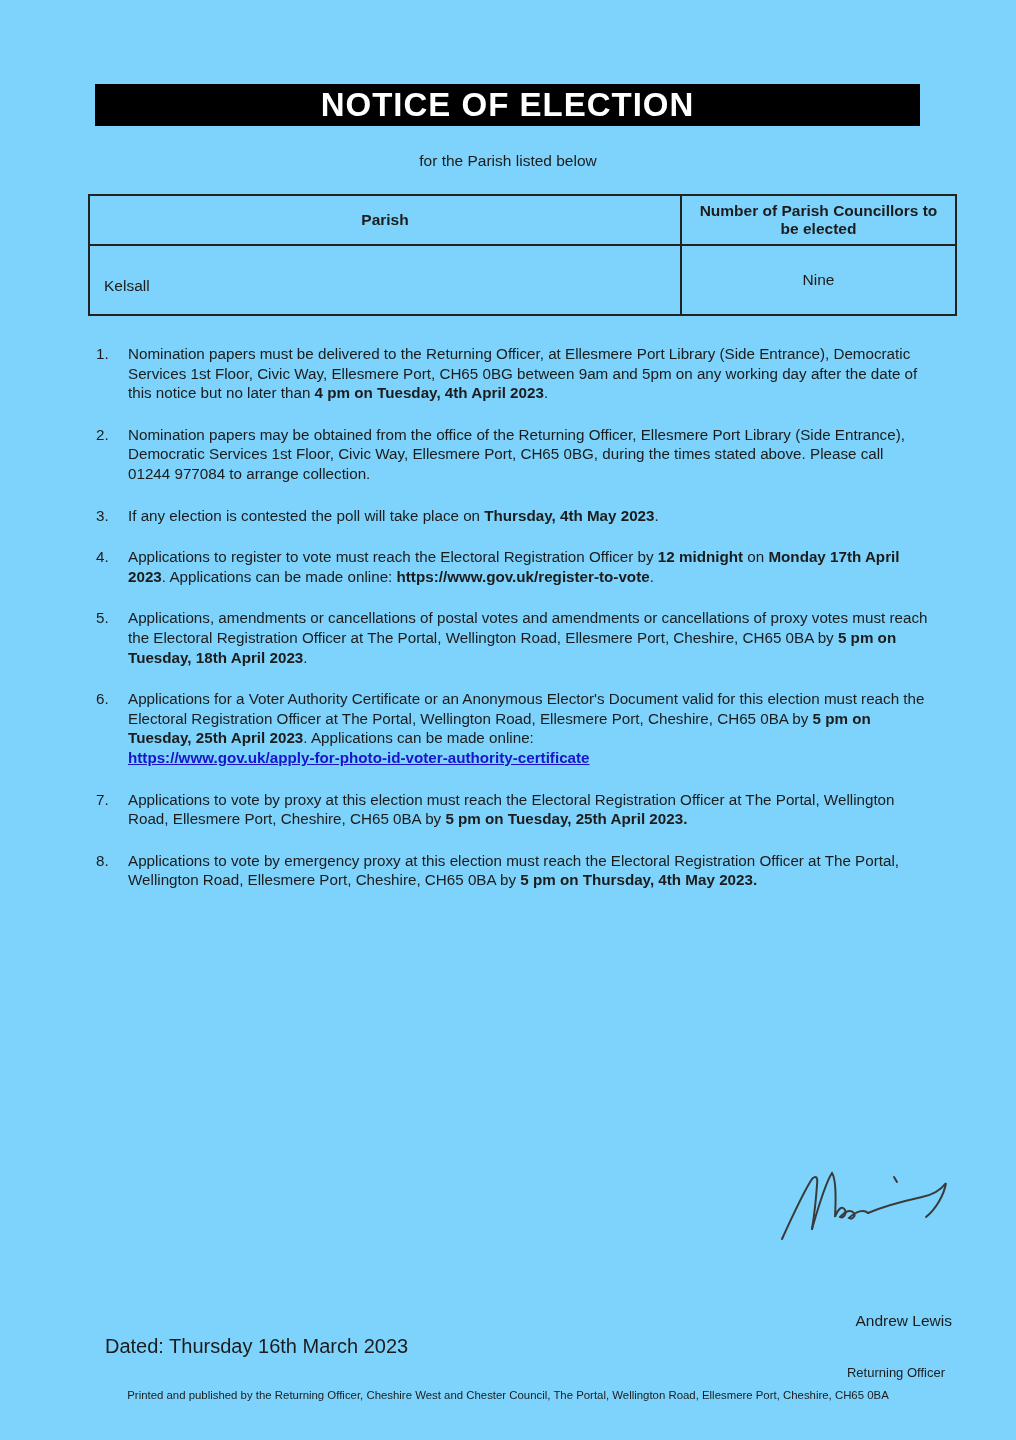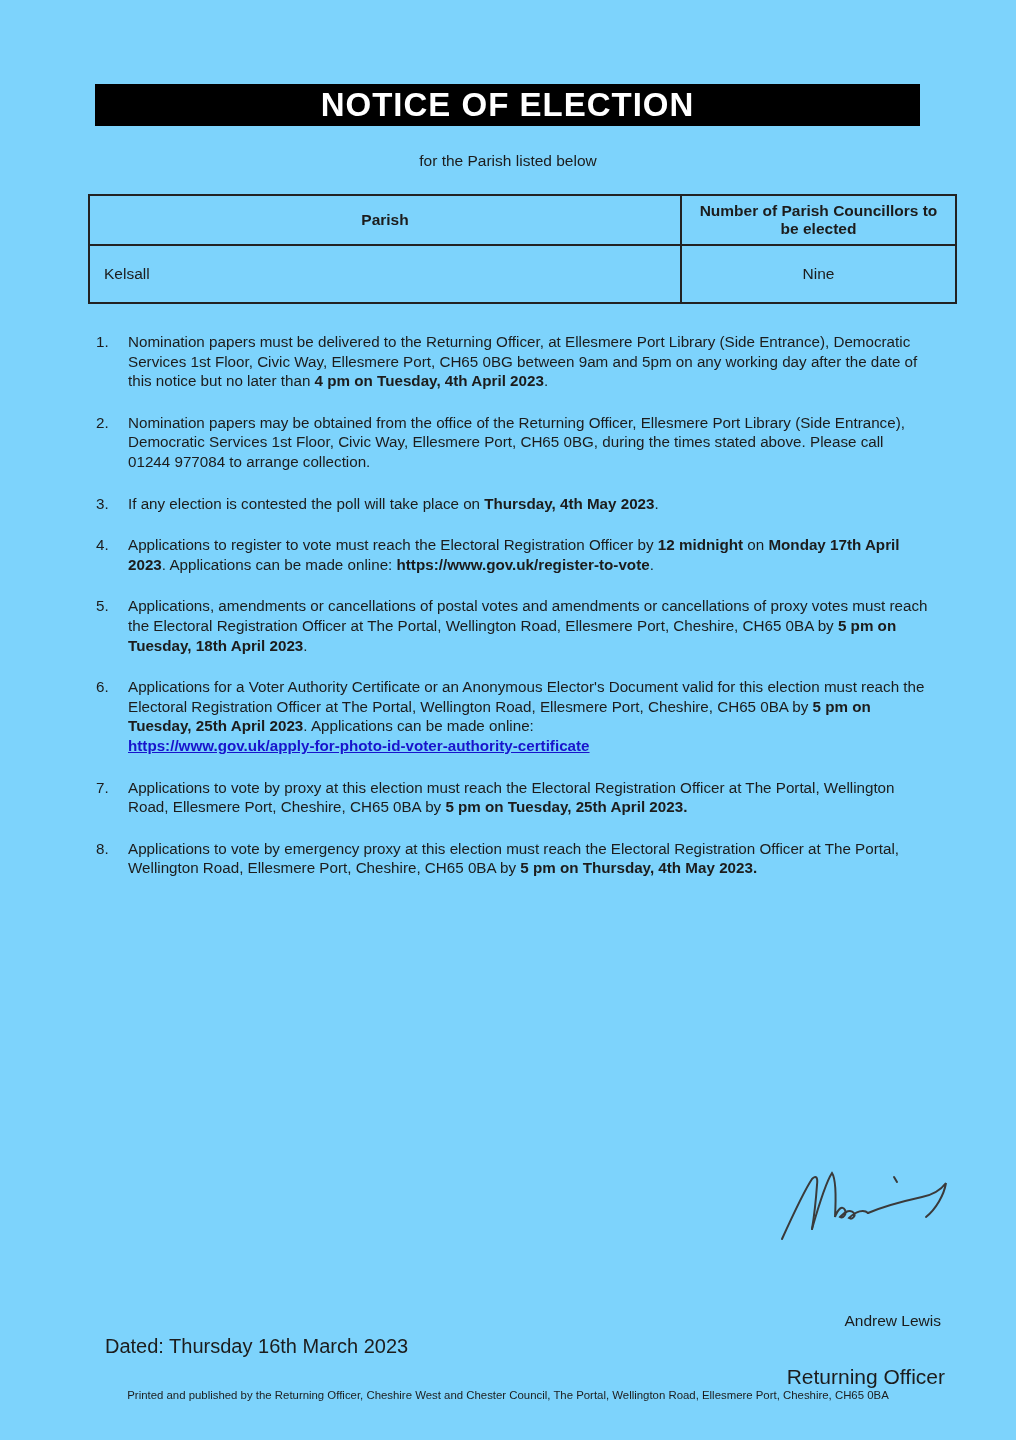--- a/index.html
+++ b/index.html
@@ -28,36 +28,36 @@
   table.parish-table {
     margin:24px 0 0 88px; width:867px;
     border-collapse:collapse; table-layout:fixed;
   }
   table.parish-table th, table.parish-table td {
     border:2px solid #222222; font-size:15.5px;
   }
   table.parish-table th { font-weight:bold; text-align:center; padding:6px 10px; height:32px; }
   table.parish-table col.c1 { width:592px; }
   table.parish-table col.c2 { width:275px; }
-  td.parish-cell { text-align:left; padding:10px 10px 10px 14px; height:36px; vertical-align:middle; font-size:15px; }
+  td.parish-cell { text-align:left; padding:22px 10px 10px 14px; height:36px; vertical-align:middle; font-size:15px; }
   td.count-cell  { text-align:center; vertical-align:middle; font-size:15px; }
   .notices {
     margin:28px 88px 0 96px;
     font-size:15.2px; line-height:19.6px;
   }
   .notice { display:flex; margin-bottom:22px; }
   .notice .num { flex:none; width:32px; }
   .notice .body { flex:1; }
   .b { font-weight:bold; }
   a.link { font-weight:bold; text-decoration:underline; }
   .signature-wrap { position:absolute; top:1165px; right:55px; width:185px; height:85px; }
   .signature-wrap svg { width:100%; height:100%; }
-  .signoff-name  { position:absolute; top:1312px; right:75px; font-size:15.5px; }
+  .signoff-name  { position:absolute; top:1312px; right:64px; font-size:15.5px; }
   .dated-line    { position:absolute; top:1335px; left:105px; font-size:20px; }
-  .signoff-role  { position:absolute; top:1365px; right:71px; font-size:21px; }
+  .signoff-role  { position:absolute; top:1365px; right:71px; font-size:13px; }
   .print-line    { position:absolute; top:1389px; left:0; width:100%; text-align:center; font-size:11.4px; }
 </style>
 </head>
 <body>
 
 <div class="page">
 
   <div class="banner" style="background: rgb(0, 0, 0); color: rgb(255, 255, 255);">
     <span>NOTICE OF ELECTION</span>
   </div>

